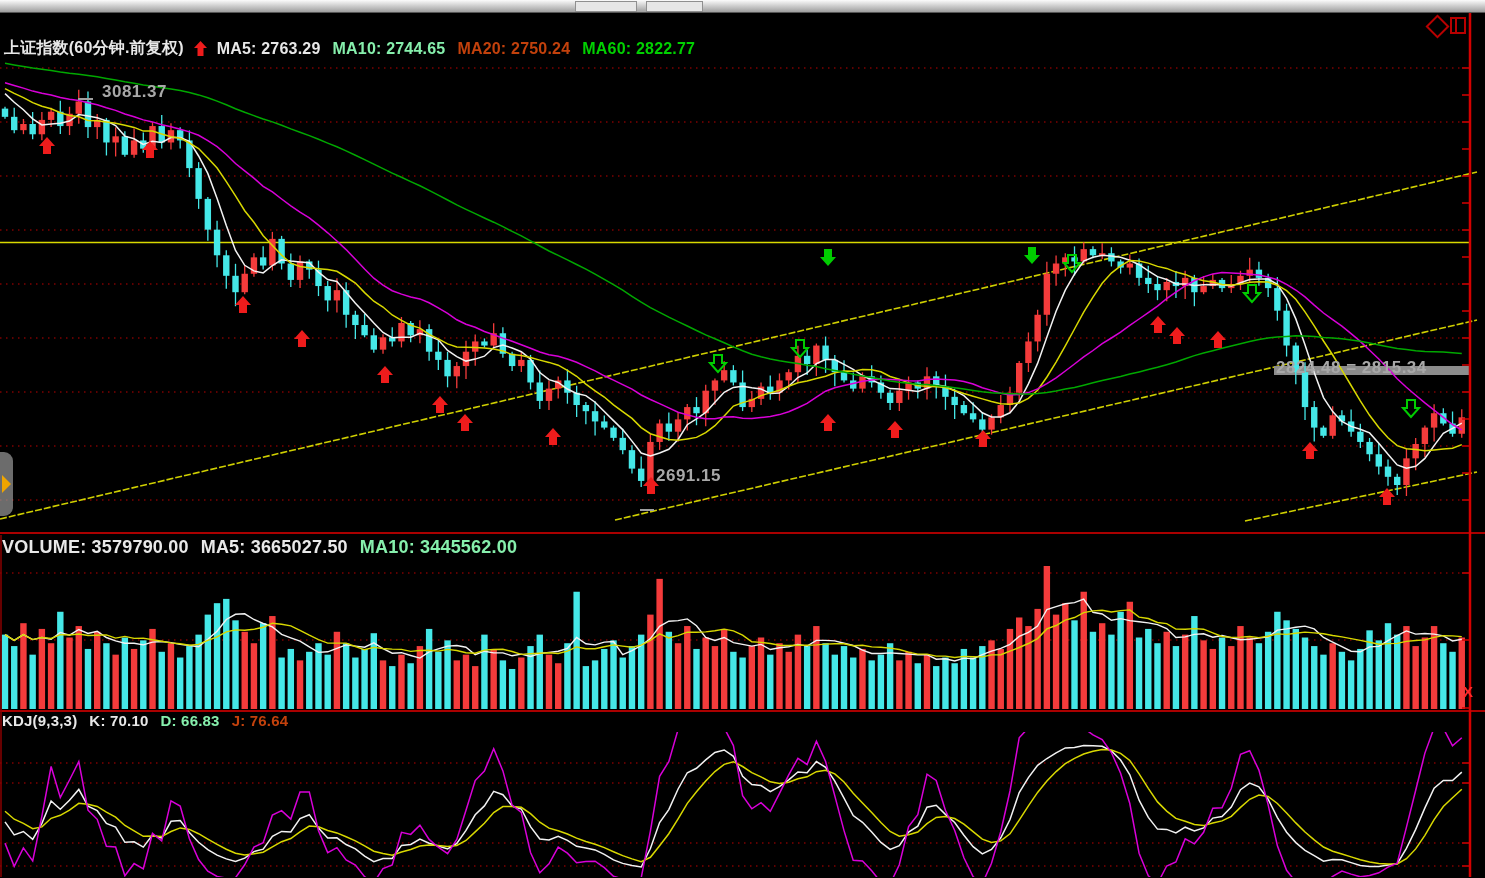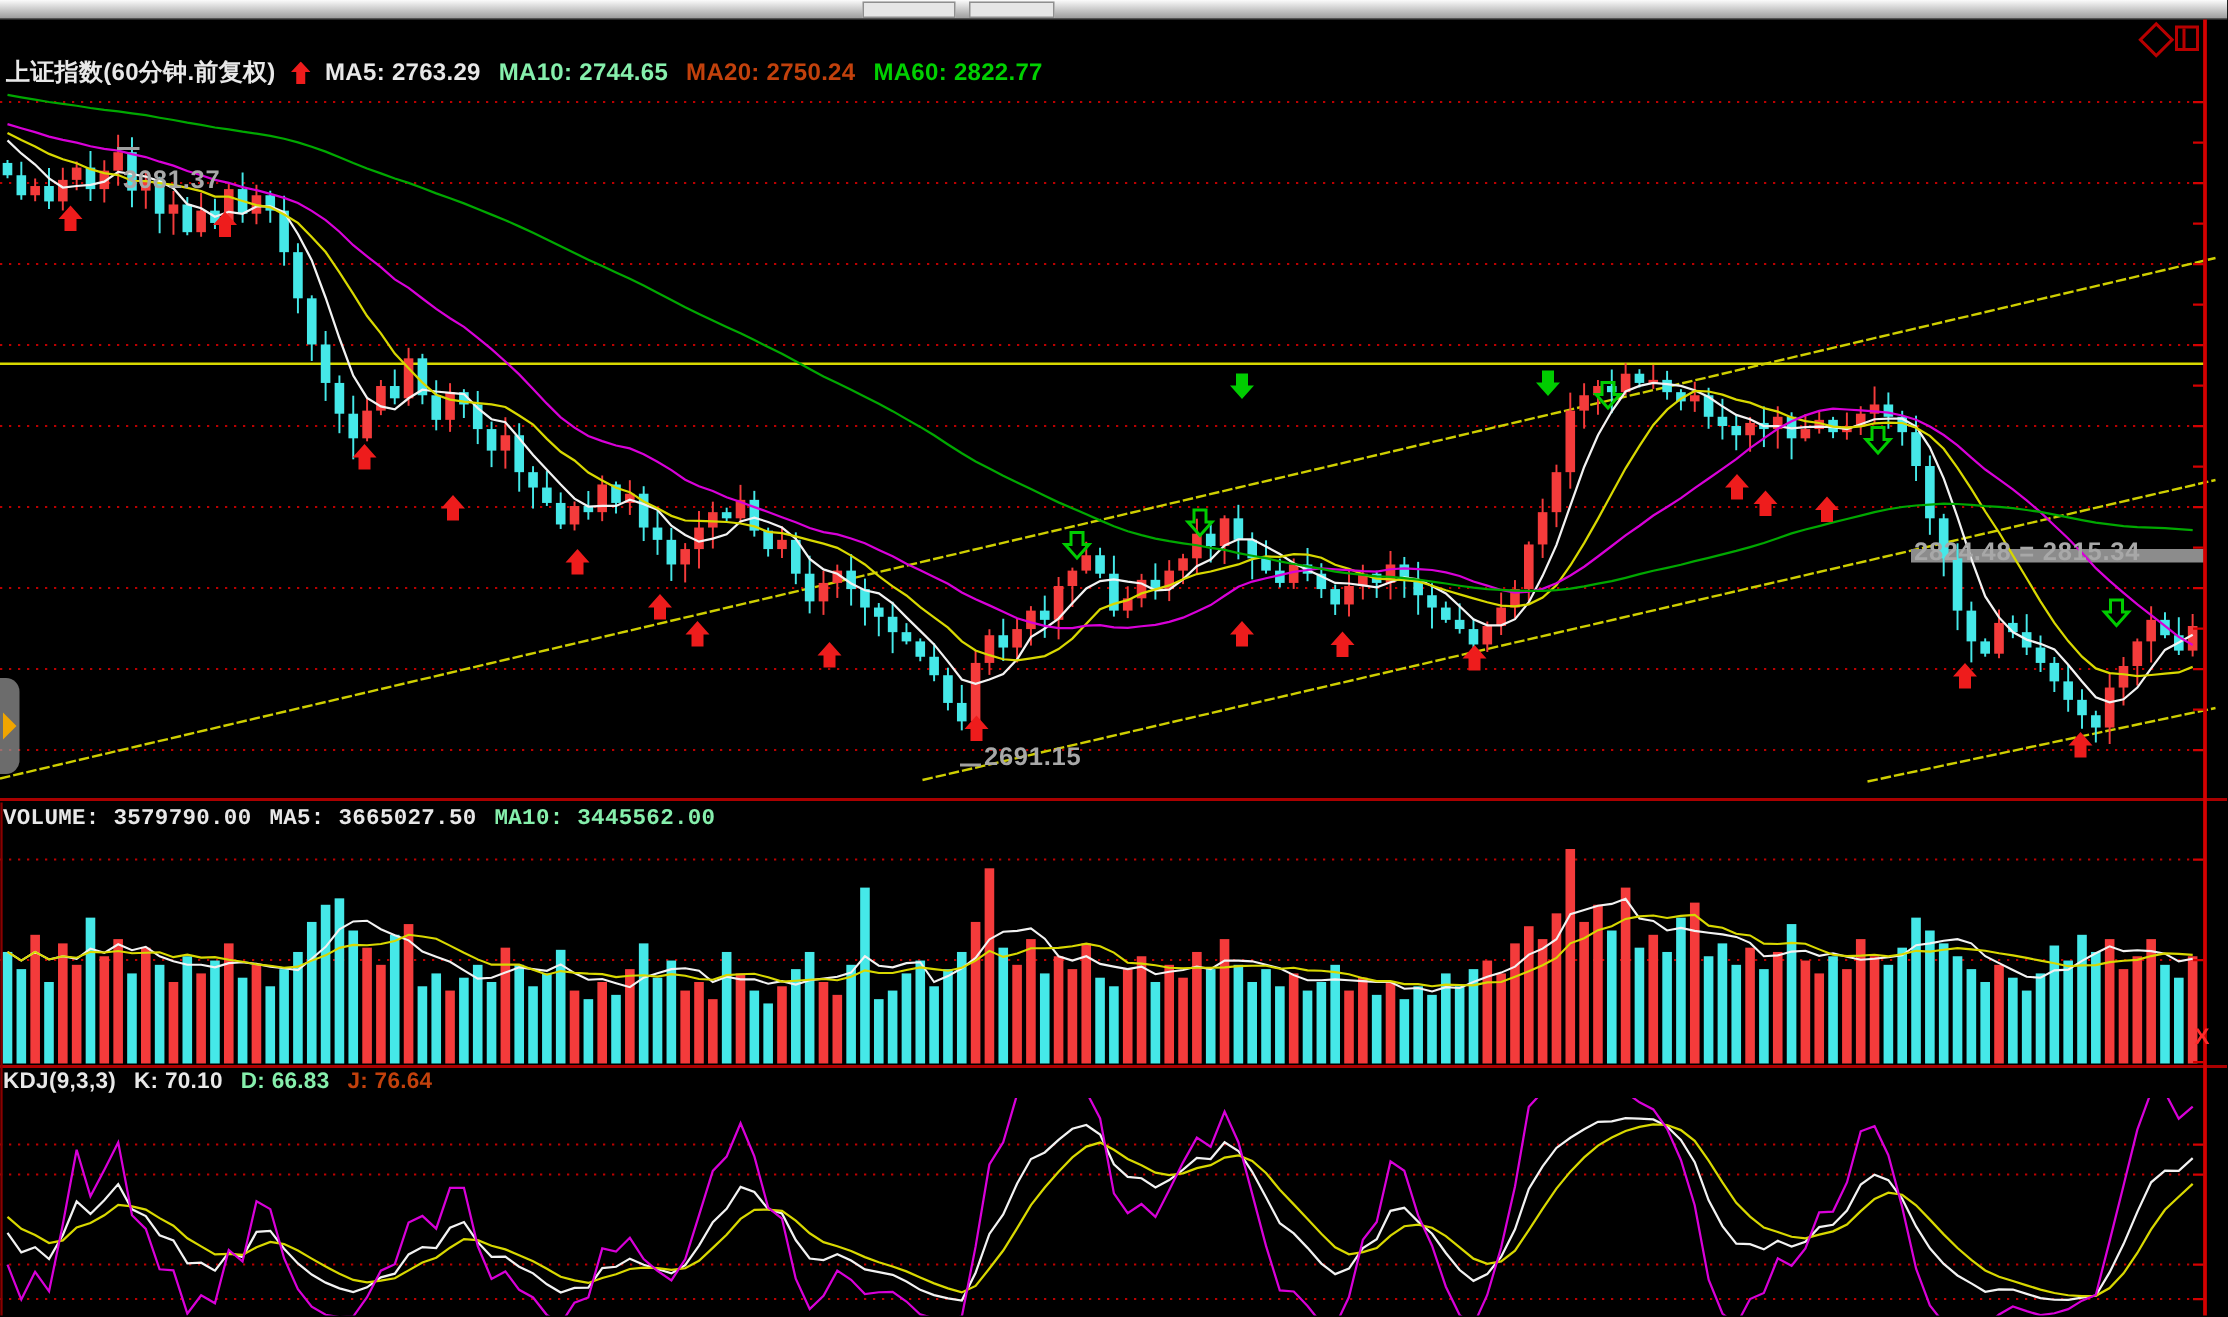--- a/index.html
+++ b/index.html
@@ -10,21 +10,21 @@
              background:linear-gradient(#fbfbfb,#9e9e9e);border-bottom:1px solid #555;}
   .strip-btn{position:absolute;top:1px;height:9px;background:#e6e6e6;border:1px solid #8f8f8f;}
   #strip-btn-1{left:575px;width:60px;}
   #strip-btn-2{left:646px;width:55px;}
   
   #chart-svg{position:absolute;left:0;top:0;}
   
   .pane-header{position:absolute;display:flex;align-items:center;gap:12px;
                font-size:16px;font-weight:700;letter-spacing:.2px;white-space:nowrap;z-index:5;}
   #main-header{left:4px;top:11px;margin-top:27px;}
-  #vol-header{left:2px;top:537px;font-size:15px;font-family:Liberation Mono, monospace;}
+  #vol-header{left:2px;top:537px;font-size:18px;}
   #kdj-header{left:2px;top:712px;font-size:15px;}
   .t-white{color:#e8e8e8;} .t-yellow{color:#86efac;} .t-magenta{color:#c2410c;} .t-green{color:#00d000;}
   .hdr-arrow{display:inline-flex;margin:0 -2px;}
   
   .annot{position:absolute;color:#a8a8a8;font-size:17px;font-weight:700;z-index:4;letter-spacing:.5px;}
   .annot-dash{position:absolute;background:#a0a0a0;height:2px;z-index:4;}
   
   #side-handle{position:absolute;left:0;top:452px;width:13px;height:64px;z-index:6;
                background:rgba(150,150,150,.72);border-radius:0 9px 9px 0;cursor:pointer;}
   #side-handle .tri{position:absolute;left:2px;top:23px;width:0;height:0;
@@ -644,23 +644,23 @@
     <span class="t-yellow">MA10: 3445562.00</span>
   </div>
 
   <div id="kdj-header" class="pane-header">
     <span class="t-white">KDJ(9,3,3)</span>
     <span class="t-white">K: 70.10</span>
     <span class="t-yellow">D: 66.83</span>
     <span class="t-magenta">J: 76.64</span>
   </div>
 
-  <div class="annot" id="annot-high" style="left: 82px; top: 82px; margin-top: 28px;">3081.37</div>
+  <div class="annot" id="annot-high" style="left: 102px; top: 82px;">3081.37</div>
   <div class="annot-dash" id="dash-high" style="left: 78px; top: 98px; width: 15px;"></div>
-  <div class="annot" id="annot-low" style="left: 656px; top: 495px;">2691.15</div>
+  <div class="annot" id="annot-low" style="left: 656px; top: 466px;">2691.15</div>
   <div class="annot-dash" id="dash-low" style="left: 640px; top: 509px; width: 14px;"></div>
   <div class="annot" id="annot-band" style="left: 1276px; top: 358px;">2824.48 = 2815.34</div>
 
   <div id="side-handle">
     <div class="tri"></div>
   </div>
 
   <div id="icon-diamond" class="corner-icon"></div>
   <div id="icon-split" class="corner-icon">
     <div class="bar"></div>

